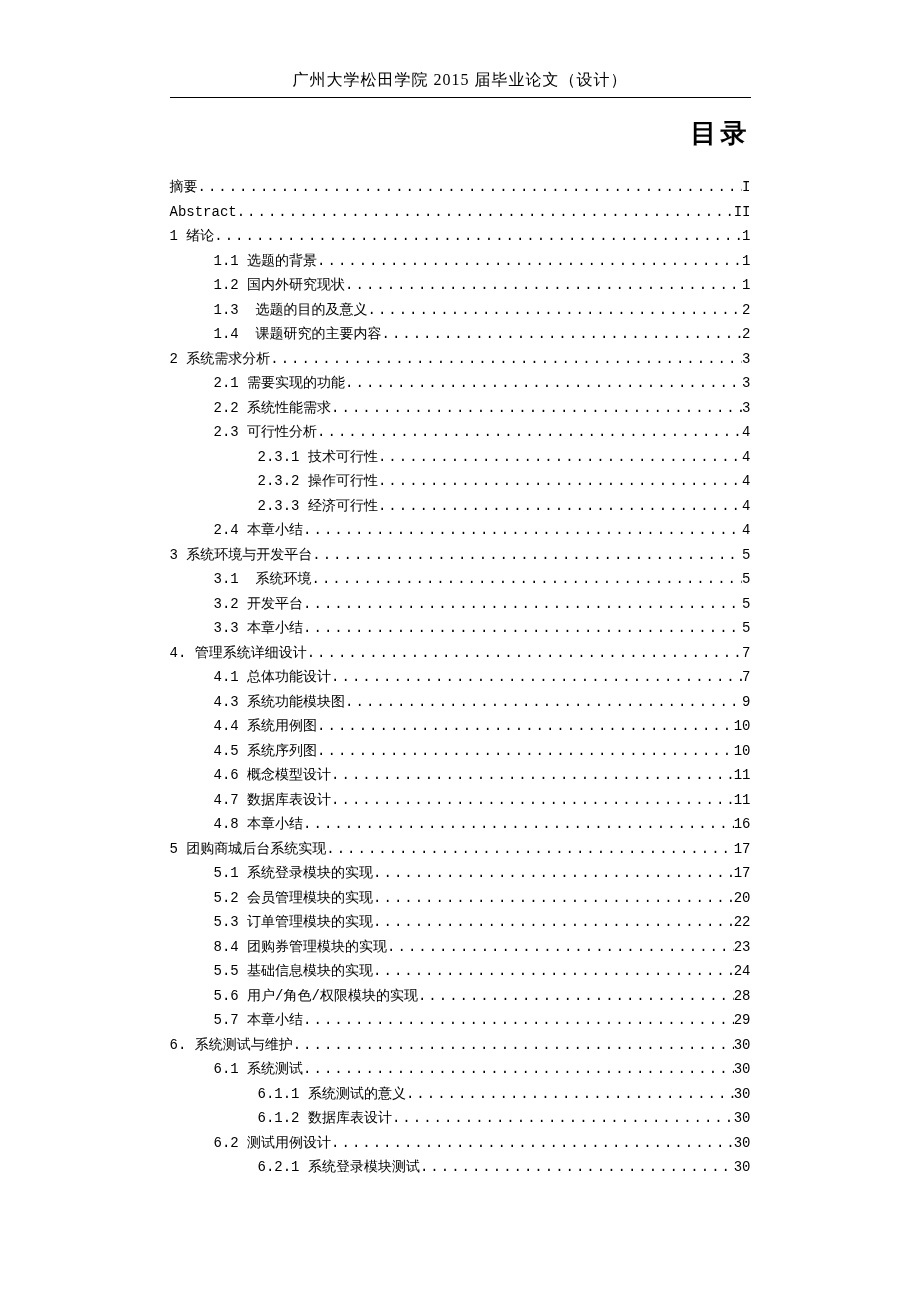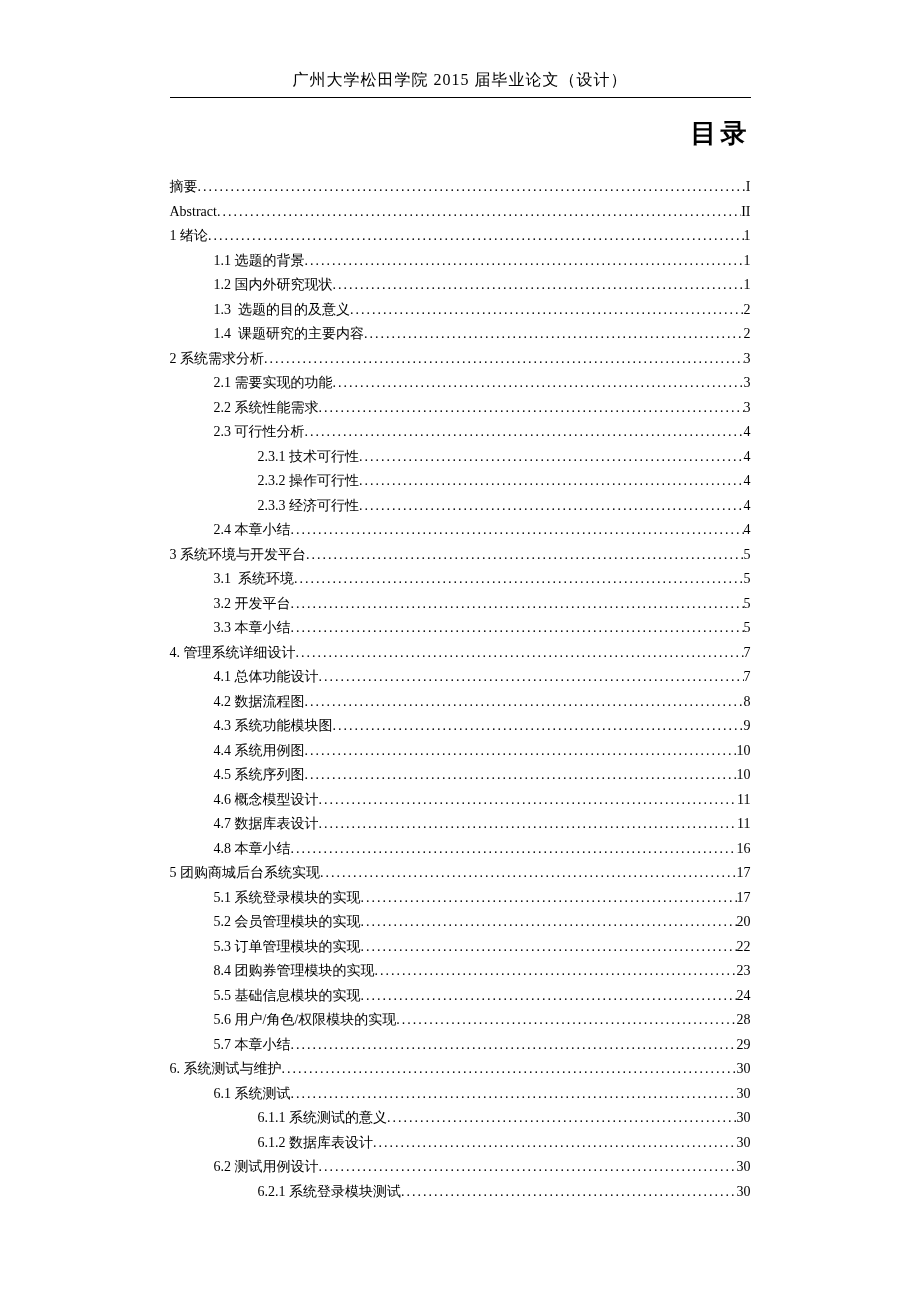--- a/index.html
+++ b/index.html
@@ -35,20 +35,21 @@
     letter-spacing: 4px;
   }
   .toc {
     font-size: 14px;
     line-height: 1.75;
   }
   .toc-row {
     display: flex;
     white-space: nowrap;
     align-items: center;
+    font-family: Liberation Mono, monospace;
   }
   .toc-label {
     white-space: pre;
   }
   .toc-dots {
     flex: 1;
     overflow: hidden;
     letter-spacing: 2px;
   }
   .toc-dots::after {
@@ -168,25 +169,20 @@
         <span class="toc-label">4. 管理系统详细设计</span>
         <span class="toc-dots"></span>
         <span class="toc-page">7</span>
       </div>
       <div class="toc-row l1">
         <span class="toc-label">4.1 总体功能设计</span>
         <span class="toc-dots"></span>
         <span class="toc-page">7</span>
       </div>
       <div class="toc-row l1">
-        <span class="toc-label">4.2 数据流程图</span>
-        <span class="toc-dots"></span>
-        <span class="toc-page">8</span>
-      </div>
-      <div class="toc-row l1">
         <span class="toc-label">4.3 系统功能模块图</span>
         <span class="toc-dots"></span>
         <span class="toc-page">9</span>
       </div>
       <div class="toc-row l1">
         <span class="toc-label">4.4 系统用例图</span>
         <span class="toc-dots"></span>
         <span class="toc-page">10</span>
       </div>
       <div class="toc-row l1">

